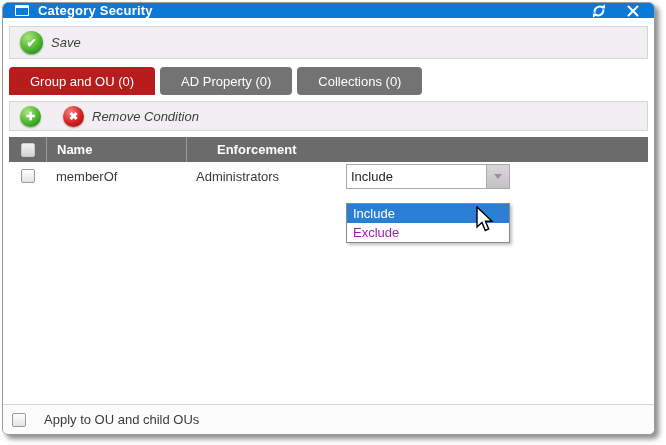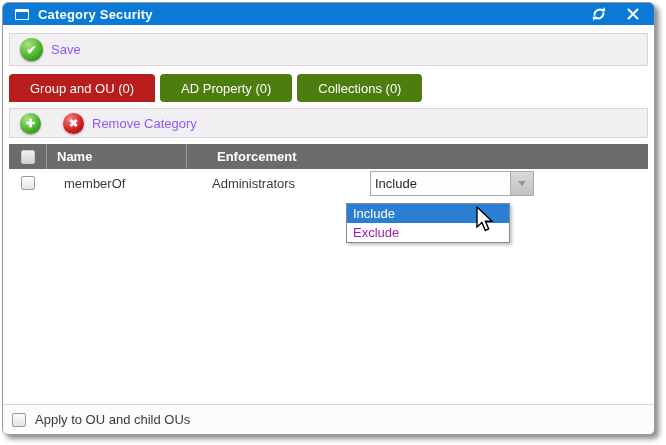--- a/index.html
+++ b/index.html
@@ -7,73 +7,73 @@
 
   .window {
     position:absolute; left:2px; top:2px; width:653px; height:433px;
     background:#ffffff; border:1px solid #9b9b9b; border-radius:6px;
     box-shadow:4px 4px 5px rgba(70,70,70,0.6);
     overflow:hidden;
   }
 
   
   .titlebar {
-    height:22px; background:#0b79d6; display:flex; align-items:center;
+    height:15px; background:#0b79d6; display:flex; align-items:center;
     padding:0 12px; color:#fff;
   }
   .win-glyph {
     width:14px; height:11px; border:1px solid #fff; border-top:3px solid #fff;
     border-radius:1px; flex:0 0 auto;
   }
   .title-text { font-size:13px; font-weight:bold; margin-left:9px; flex:1; letter-spacing:0.2px; }
   .titlebar-btn { width:18px; height:18px; display:flex; align-items:center; justify-content:center; cursor:pointer; }
   .titlebar-btn + .titlebar-btn { margin-left:16px; }
 
   
   .toolbar {
     margin:8px 6px 0 6px; background:#f1eff1; border:1px solid #d8d5d8;
     display:flex; align-items:center; padding:0 10px;
   }
   .toolbar.save { height:33px; }
   .toolbar.conditions { height:30px; margin-top:6px; }
   .tool-btn { display:flex; align-items:center; cursor:pointer; }
   .tool-btn + .tool-btn { margin-left:22px; }
-  .tool-label { font-size:13px; color:#8b5cf6; margin-left:8px; }
+  .tool-label { font-size:13px; color:#404040; margin-left:8px;font-style:italic; }
 
   .sphere {
     border-radius:50%; display:flex; align-items:center; justify-content:center;
     color:#fff; font-weight:bold; box-shadow:0 1px 2px rgba(0,0,0,0.35);
   }
   .sphere.green { background:radial-gradient(circle at 35% 28%, #a8e57f, #4db32c 55%, #1e7f10 95%); }
   .sphere.red   { background:radial-gradient(circle at 35% 28%, #f2837d, #d41f1f 55%, #9a0d0d 95%); }
   .sphere.lg { width:23px; height:23px; font-size:12px; }
   .sphere.md { width:21px; height:21px; font-size:11px; }
 
   
   .tabs { margin:8px 6px 0 6px; display:flex; gap:5px; height:28px; }
   .tab {
     border-radius:4px; padding:0 21px; display:flex; align-items:center;
-    font-size:13px; color:#fff; background:#4d7c0f; cursor:pointer; white-space:nowrap;
+    font-size:13px; color:#fff; background:#737373; cursor:pointer; white-space:nowrap;
   }
   .tab.active { background:#b91c1c; border-bottom-left-radius:0; border-bottom-right-radius:0; }
 
   
   .grid { margin:6px 6px 0 6px; }
   .grid-header {
     height:25px; background:#6b6b6b; display:flex; align-items:center;
     color:#fff; font-weight:bold; font-size:13px;
   }
   .gh-cell { height:100%; display:flex; align-items:center; padding-left:10px; }
   .gh-cell + .gh-cell { border-left:1px solid #9a9a9a; }
   .col-select { width:37px; justify-content:center; padding-left:0; }
   .col-name { width:140px; }
   .col-value { width:160px; }
   .col-enf { flex:1;padding-left:30px; }
 
-  .grid-row { height:28px; display:flex; align-items:center; font-size:13px; color:#3a3a3a; background:#fff;gap:8px; }
+  .grid-row { height:28px; display:flex; align-items:center; font-size:13px; color:#3a3a3a; background:#fff; }
   .gr-cell { height:100%; display:flex; align-items:center; padding-left:10px; }
   .gr-cell.col-select { justify-content:center; padding-left:0; }
   .gr-cell.col-enf { padding-left:0; }
 
   .checkbox {
     width:14px; height:14px; border:1px solid #9a9a9a; border-radius:2px;
     background:linear-gradient(#fdfdfd,#e4e4e4); cursor:pointer; flex:0 0 auto;
   }
   .checkbox.on-dark { border-color:#c9c9c9; background:linear-gradient(#f2f2f2,#d2d2d2); }
 
@@ -97,21 +97,21 @@
     background:#fff; border:1px solid #8a8a8a; box-shadow:2px 2px 3px rgba(0,0,0,0.25);
     z-index:5;
   }
   .dd-option { height:19px; display:flex; align-items:center; padding-left:6px; font-size:13px; color:#a21caf; cursor:pointer; }
   .dd-option.highlighted { background:#2a7fd5; color:#fff; }
 
   
   .footer {
     position:absolute; left:0; right:0; bottom:0; height:30px;
     border-top:1px solid #d8d5d8; background:#fcfcfc;
-    display:flex; align-items:center; padding-left:9px; gap:9px;
+    display:flex; align-items:center; padding-left:9px; gap:18px;
   }
   .footer-label { font-size:13px; color:#3a3a3a; }
 
   
   .cursor { position:absolute; left:473px; top:203px; z-index:10; pointer-events:none; }
 </style>
 </head>
 <body>
 
 <div class="window">
@@ -157,21 +157,21 @@
       <span>Collections (0)</span>
     </div>
   </div>
 
   <div class="toolbar conditions">
     <div class="tool-btn">
       <span class="sphere green md">✚</span>
     </div>
     <div class="tool-btn">
       <span class="sphere red md">✖</span>
-      <span class="tool-label">Remove Category</span>
+      <span class="tool-label">Remove Condition</span>
     </div>
   </div>
 
   <div class="grid">
     <div class="grid-header">
       <div class="gh-cell col-select">
         <span class="checkbox on-dark"></span>
       </div>
       <div class="gh-cell col-name">Name</div>
       <div class="gh-cell col-enf">Enforcement</div>

